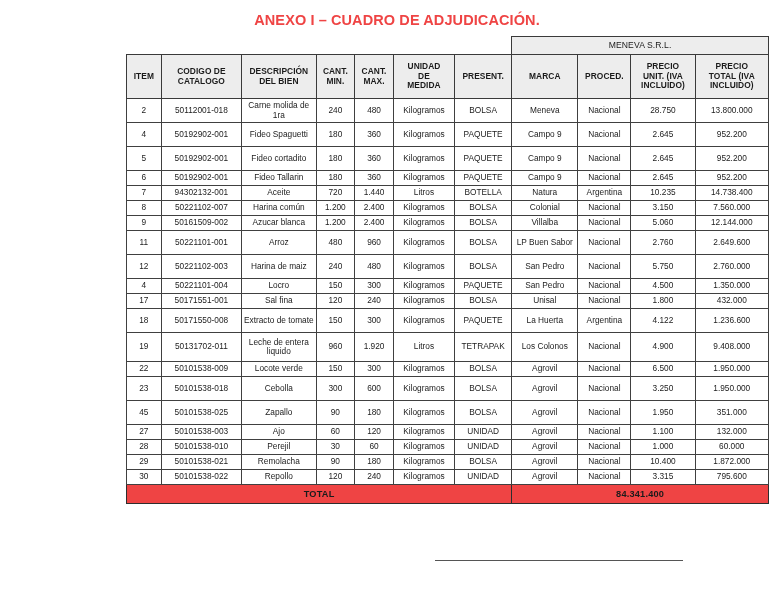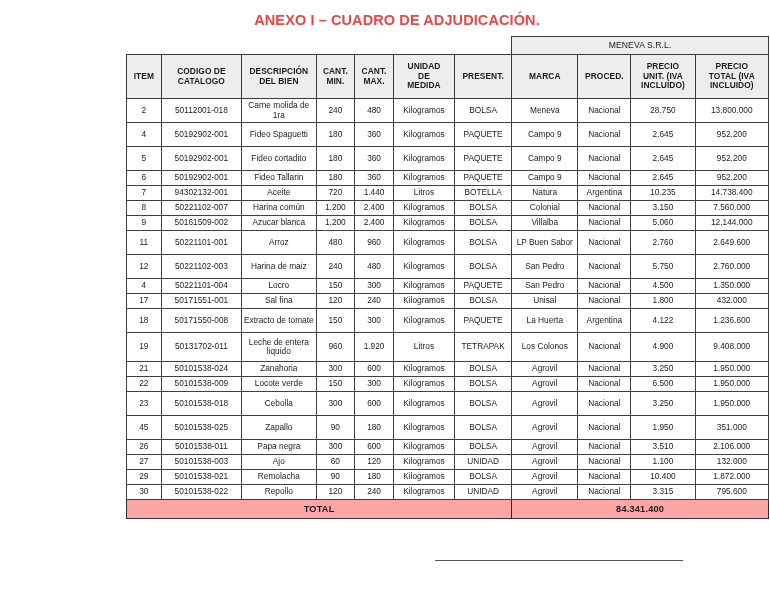--- a/index.html
+++ b/index.html
@@ -81,21 +81,21 @@
   tbody td {
     height: 12px;
   }
   tbody tr.tall td {
     height: 21px;
   }
   tbody tr.xtall td {
     height: 26px;
   }
   tr.totalrow td {
-    background: #fca5a5;
+    background: #ef4444;
     font-weight: bold;
     font-size: 9.2px;
     height: 16px;
     border: 1.6px solid #2e2e2e;
     letter-spacing: 0.2px;
   }
   .rule {
     position: absolute;
     left: 435px;
     top: 560px;
@@ -355,33 +355,20 @@
             <td>960</td>
             <td>1.920</td>
             <td>Litros</td>
             <td>TETRAPAK</td>
             <td>Los Colonos</td>
             <td>Nacional</td>
             <td>4.900</td>
             <td>9.408.000</td>
           </tr>
           <tr>
-            <td>21</td>
-            <td>50101538-024</td>
-            <td>Zanahoria</td>
-            <td>300</td>
-            <td>600</td>
-            <td>Kilogramos</td>
-            <td>BOLSA</td>
-            <td>Agrovil</td>
-            <td>Nacional</td>
-            <td>3.250</td>
-            <td>1.950.000</td>
-          </tr>
-          <tr>
             <td>22</td>
             <td>50101538-009</td>
             <td>Locote verde</td>
             <td>150</td>
             <td>300</td>
             <td>Kilogramos</td>
             <td>BOLSA</td>
             <td>Agrovil</td>
             <td>Nacional</td>
             <td>6.500</td>
@@ -407,44 +394,44 @@
             <td>90</td>
             <td>180</td>
             <td>Kilogramos</td>
             <td>BOLSA</td>
             <td>Agrovil</td>
             <td>Nacional</td>
             <td>1.950</td>
             <td>351.000</td>
           </tr>
           <tr>
-            <td>26</td>
-            <td>50101538-011</td>
-            <td>Papa negra</td>
-            <td>300</td>
-            <td>600</td>
-            <td>Kilogramos</td>
-            <td>BOLSA</td>
-            <td>Agrovil</td>
-            <td>Nacional</td>
-            <td>3.510</td>
-            <td>2.106.000</td>
-          </tr>
-          <tr>
             <td>27</td>
             <td>50101538-003</td>
             <td>Ajo</td>
             <td>60</td>
             <td>120</td>
             <td>Kilogramos</td>
             <td>UNIDAD</td>
             <td>Agrovil</td>
             <td>Nacional</td>
             <td>1.100</td>
             <td>132.000</td>
+          </tr>
+          <tr>
+            <td>28</td>
+            <td>50101538-010</td>
+            <td>Perejil</td>
+            <td>30</td>
+            <td>60</td>
+            <td>Kilogramos</td>
+            <td>UNIDAD</td>
+            <td>Agrovil</td>
+            <td>Nacional</td>
+            <td>1.000</td>
+            <td>60.000</td>
           </tr>
           <tr>
             <td>29</td>
             <td>50101538-021</td>
             <td>Remolacha</td>
             <td>90</td>
             <td>180</td>
             <td>Kilogramos</td>
             <td>BOLSA</td>
             <td>Agrovil</td>

